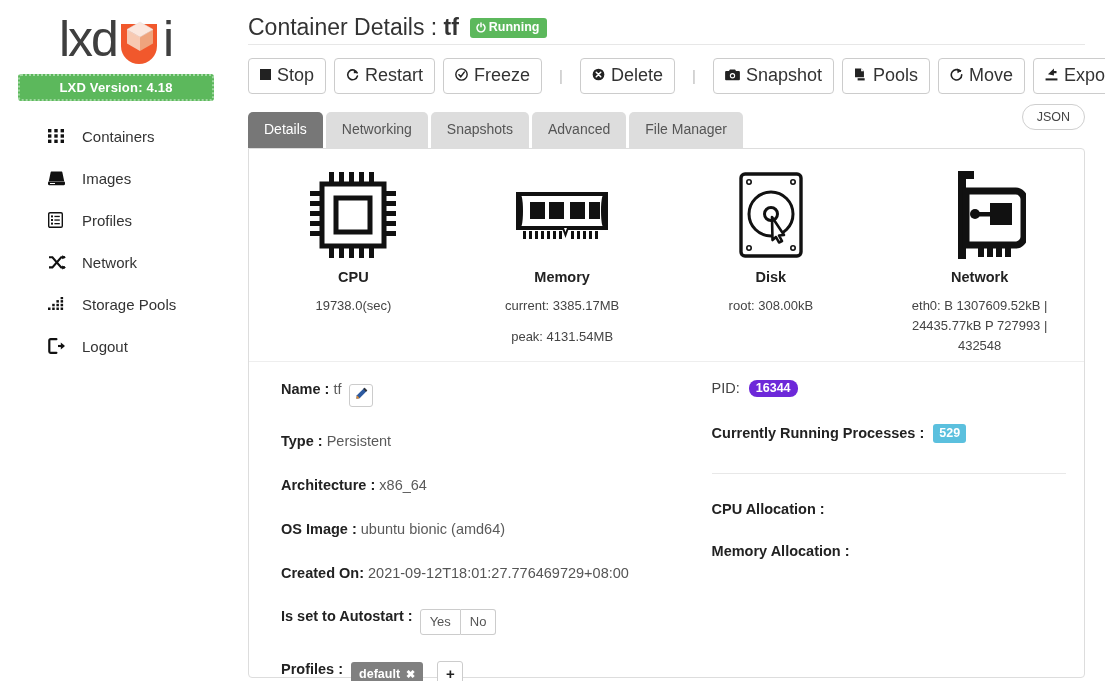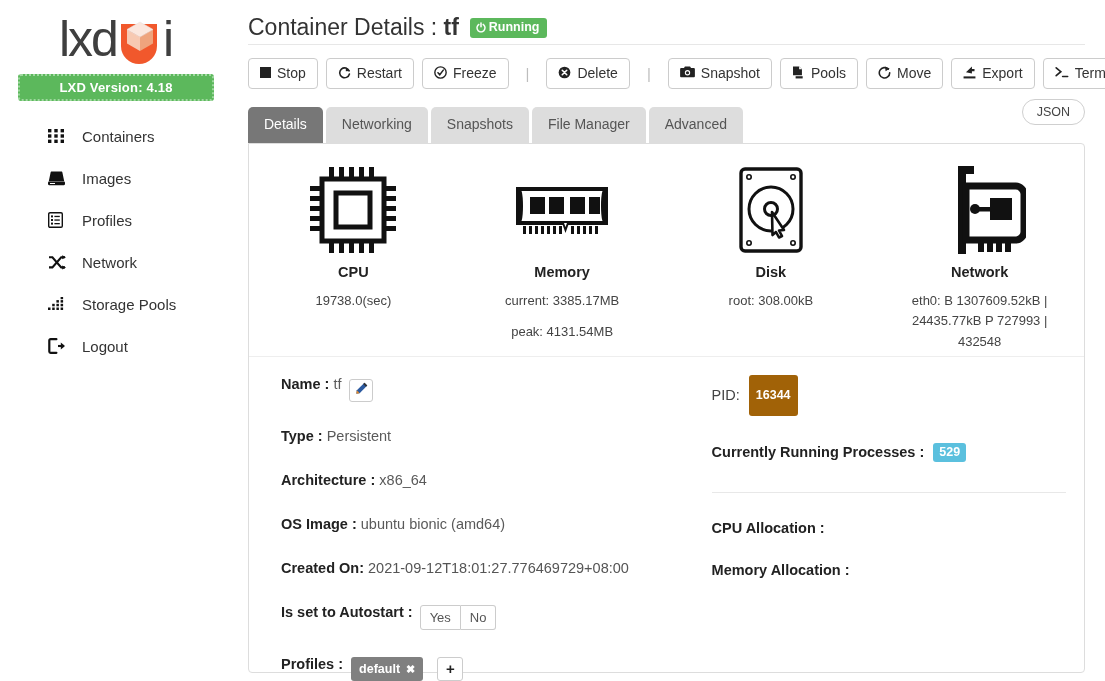--- a/index.html
+++ b/index.html
@@ -125,21 +125,21 @@
     gap: 8px;
   }
   .btn {
     display: inline-flex;
     align-items: center;
     gap: 6px;
     background: #ffffff;
     border: 1px solid #cccccc;
     border-radius: 4px;
     padding: 6px 11px;
-    font-size: 14px;
+    font-size: 18px;
     color: #333333;
     cursor: pointer;
     white-space: nowrap;
     line-height: 1.2;
   }
   .btn .g { font-size: 13px; line-height: 1; display: inline-block; }
   .tb-sep {
     display: inline-block;
     color: #bdbdbd;
     padding: 0 9px;
@@ -286,26 +286,26 @@
     margin-left: 10px;
     cursor: pointer;
     line-height: 1;
   }
 
   .r-field { margin-bottom: 27px; font-size: 14.5px; color: #333; }
   .r-field .lab-n { color: #444444; }
   .r-field .lab-b { font-weight: bold; color: #222222; }
   .badge-pid {
     display: inline-block;
-    background: #a16207;
+    background: #6d28d9;
     color: #ffffff;
     font-size: 12.5px;
     font-weight: bold;
-    padding: 13px 7px;
-    border-radius: 3px;
+    padding: 1px 7px;
+    border-radius: 8px;
     margin-left: 5px;
     vertical-align: 1px;
     line-height: 1.2;
   }
   .badge-proc {
     display: inline-block;
     background: #5bc0de;
     color: #ffffff;
     font-size: 12.5px;
     font-weight: bold;
@@ -535,22 +535,22 @@
         </span>
         <span>Terminal</span>
       </button>
 
     </div>
 
     <div class="tabs-row">
       <div class="tab active">Details</div>
       <div class="tab">Networking</div>
       <div class="tab">Snapshots</div>
+      <div class="tab">Advanced</div>
       <div class="tab">File Manager</div>
-      <div class="tab">Advanced</div>
       <div class="json-btn">JSON</div>
     </div>
 
     <div class="panel">
 
       <div class="stats">
 
         <div class="stat">
           <div class="stat-ico">
             <svg width="88" height="88" viewBox="0 0 88 88" fill="#111">

